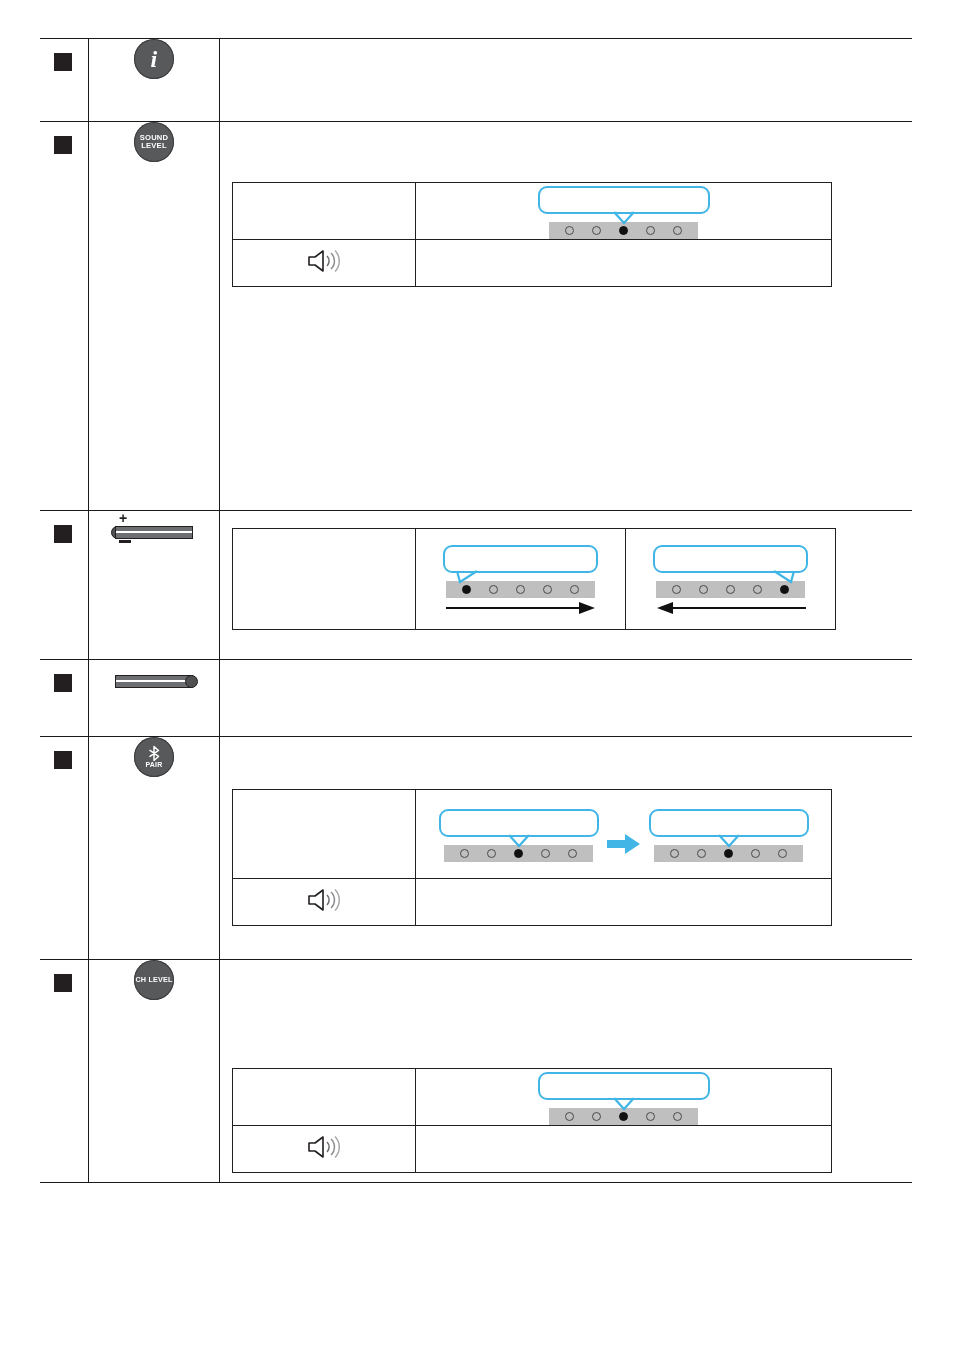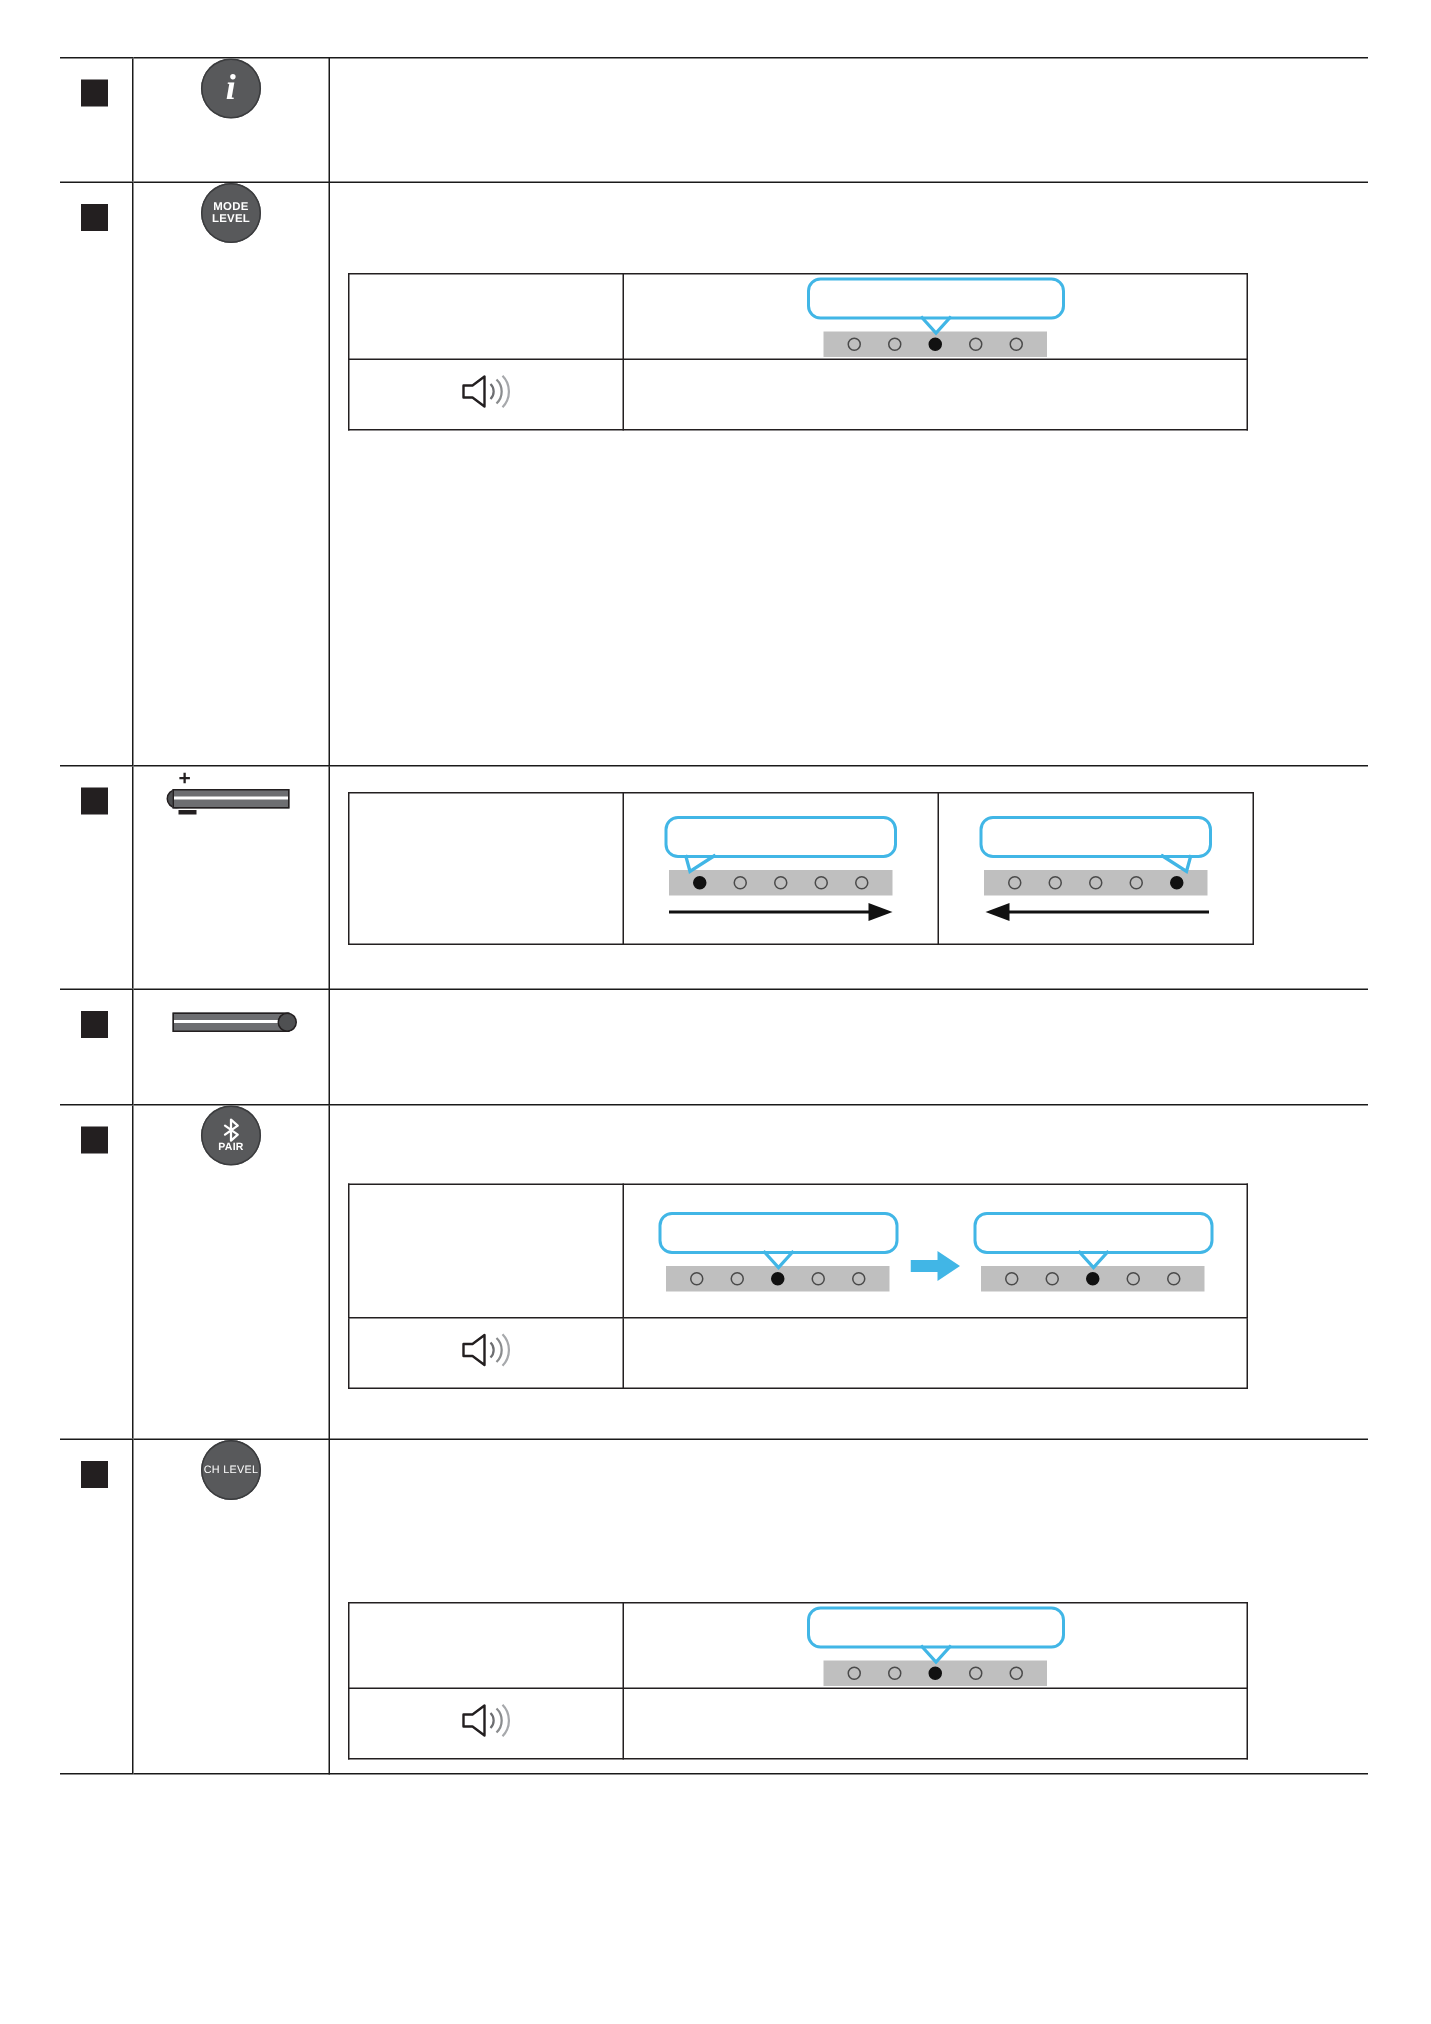--- a/index.html
+++ b/index.html
@@ -87,21 +87,21 @@
     letter-spacing: .2px;
   }
   .rbtn.info .glyph {
     font-family: "Liberation Serif", serif;
     font-style: italic;
     font-weight: bold;
     font-size: 24px;
   }
   .rbtn.sound-mode .glyph { font-size: 7.6px; font-weight: bold; }
   .rbtn.pair .glyph       { font-size: 7px;   font-weight: bold; }
-  .rbtn.chlevel .glyph    { font-size: 7.2px; font-weight: normal; }
+  .rbtn.chlevel .glyph    { font-size: 7.2px; font-weight: bold; }
   .bt-sym {
     display: block;
     font-size: 14px;
     line-height: 13px;
     margin-bottom: 0px;
   }
 
   
   .bar-wrap {
     display: inline-block;
@@ -264,21 +264,21 @@
         </td>
       </tr>
 
       <tr>
         <td class="col-marker marker-cell" style="height:388px;">
           <span class="marker-sq"></span>
         </td>
         <td class="col-button button-cell">
           <span class="rbtn sound-mode">
             <span class="glyph">
-              <span>MODE</span><br>
+              <span>SOUND</span><br>
               <span>LEVEL</span>
             </span>
           </span>
         </td>
         <td class="col-desc desc-cell">
 
           <table class="spec-table" style="left:12px; top:60px; width:600px;">
             <tbody>
               <tr>
                 <td class="spec-label">

